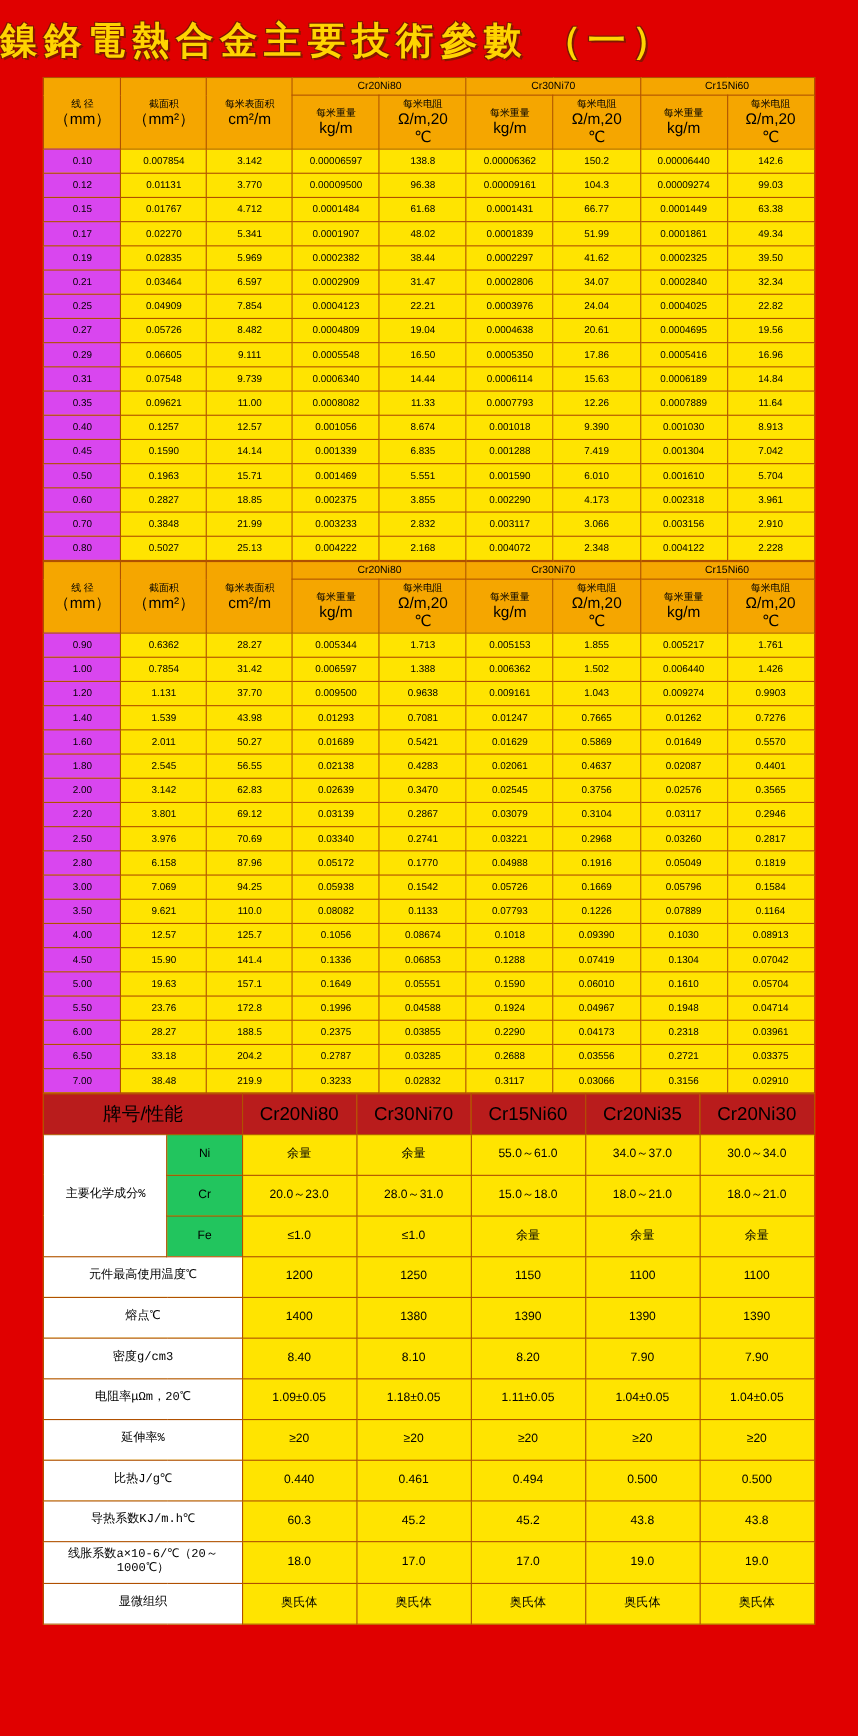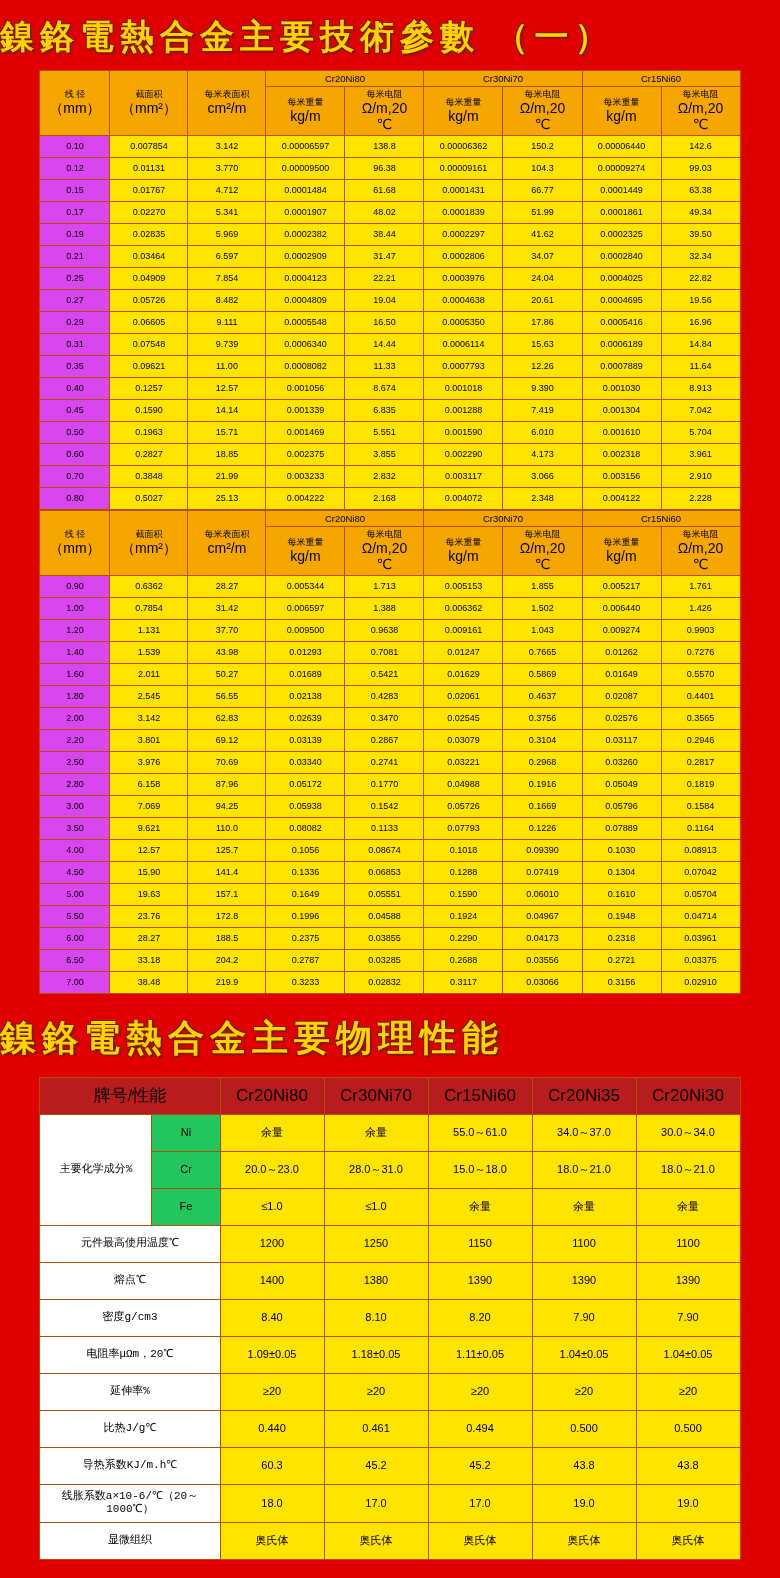--- a/index.html
+++ b/index.html
@@ -600,21 +600,20 @@
           <td>0.3233</td>
           <td>0.02832</td>
           <td>0.3117</td>
           <td>0.03066</td>
           <td>0.3156</td>
           <td>0.02910</td>
         </tr>
       </tbody>
   </table>
 
-  <div class="title" id="title3">鎳鉻電熱合金主要物理性能</div>
 
   <table class="phys" id="table3">
     <colgroup>
       <col style="width:112px">
         <col style="width:68px">
       <col style="width:104px">
         <col style="width:104px">
         <col style="width:104px">
         <col style="width:104px">
         <col style="width:104px">

